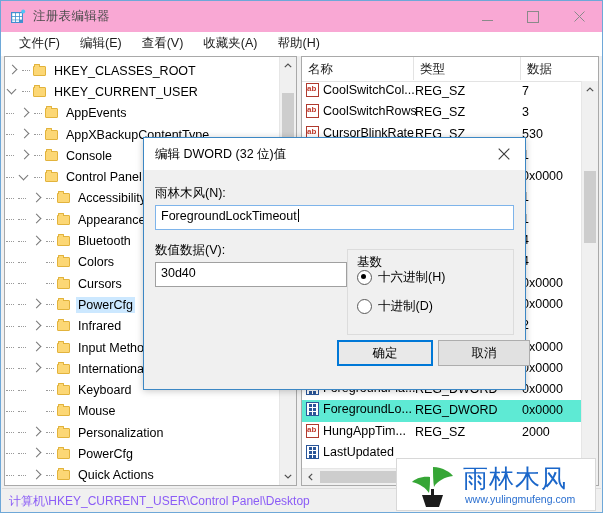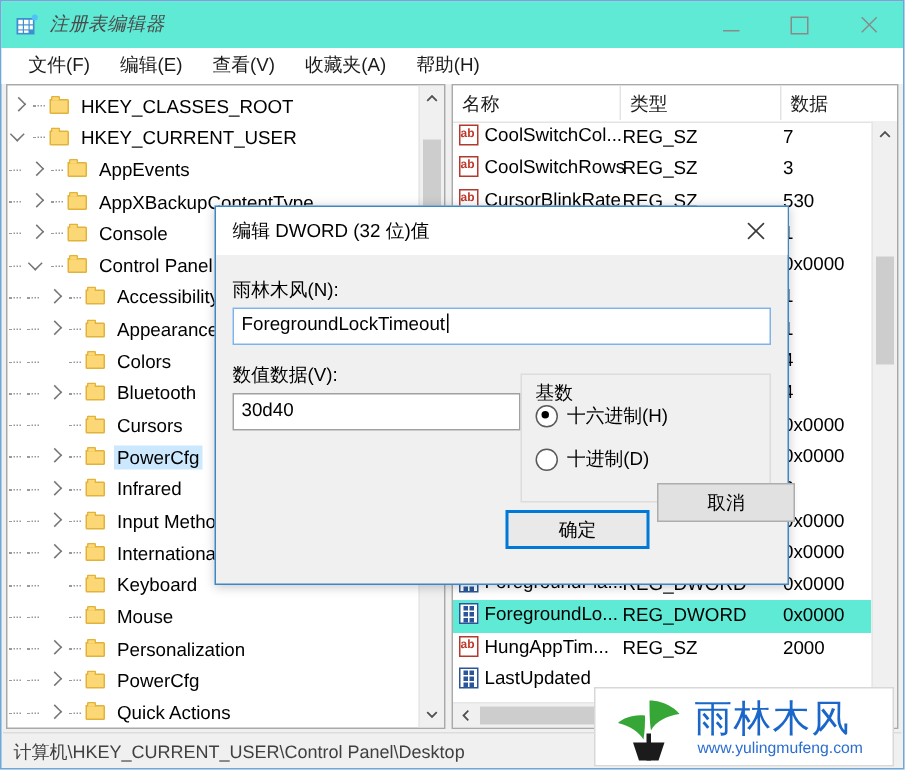--- a/index.html
+++ b/index.html
@@ -4,21 +4,21 @@
 <style>
   html,body{margin:0;padding:0;background:#fff;}
   body{width:603px;height:513px;overflow:hidden;
        font-family:"Liberation Sans","DejaVu Sans",sans-serif;
        -webkit-font-smoothing:antialiased;}
 
   .win{position:absolute;left:0;top:0;width:603px;height:513px;
        box-sizing:border-box;border:1px solid #6ea8d8;background:#f0f0f0;}
 
   
-  .titlebar{position:absolute;left:0;top:0;right:0;height:31px;background:#5eead4;font-style:italic;}
+  .titlebar{position:absolute;left:0;top:0;right:0;height:31px;background:#f9a8d4;}
   .tb-icon{position:absolute;left:9px;top:8px;width:16px;height:16px;}
   .tb-title{position:absolute;left:32px;top:7px;font-size:12.5px;color:#4b4b4b;
             letter-spacing:.3px;}
   .tb-btns{position:absolute;right:0;top:0;height:31px;display:flex;}
   .tb-btn{width:46px;height:31px;display:flex;align-items:center;justify-content:center;
           color:#8a8a8a;font-size:13px;}
   .tb-btn.min span{display:block;width:11px;height:1px;background:#8a8a8a;margin-top:7px;}
   .tb-btn.max span{display:block;width:10px;height:10px;border:1px solid #8a8a8a;}
   .tb-btn.close svg{display:block;}
 
@@ -84,21 +84,21 @@
   .hsb{position:absolute;left:0;right:16px;bottom:0;height:16px;background:#f0f0f0;
        border-top:1px solid #e6e6e6;}
   .hsb .ar{position:absolute;top:0;width:17px;height:16px;display:flex;
            align-items:center;justify-content:center;color:#606060;font-size:9px;}
   .hsb .ar.lf{left:0;} .hsb .ar.rt{right:0;}
   .hsb .thumb{position:absolute;top:2px;height:12px;background:#cdcdcd;}
 
   
   .statusbar{position:absolute;left:1px;right:1px;bottom:1px;height:22px;
              background:#f0f0f0;border-top:1px solid #dcdcdc;}
-  .status-text{position:absolute;left:7px;top:4px;font-size:12px;color:#404040;}
+  .status-text{position:absolute;left:7px;top:4px;font-size:12px;color:#8b5cf6;}
 
   
   .dialog{position:absolute;left:142px;top:136px;width:383px;height:253px;
           background:#f0f0f0;border:1px solid #3c87c4;box-sizing:border-box;
           box-shadow:0 1px 7px rgba(0,0,0,.22);}
   .dlg-tb{position:absolute;left:0;top:0;right:0;height:32px;background:#fff;}
   .dlg-title{position:absolute;left:11px;top:8px;font-size:12.5px;color:#000;}
   .dlg-close{position:absolute;right:0;top:0;width:42px;height:31px;display:flex;
              align-items:center;justify-content:center;color:#3b3b3b;}
   .dlg-body{position:absolute;left:0;top:32px;right:0;bottom:0;}
@@ -261,38 +261,38 @@
             </div>
             <div class="dots"></div>
             <div class="folder">
               <i></i>
             </div>
             <span class="tlabel">Appearance</span>
           </div>
           <div class="trow">
             <div class="dots"></div>
             <div class="dots"></div>
+            <div class="tw">
+              <span class="chev"></span>
+            </div>
+            <div class="dots"></div>
+            <div class="folder">
+              <i></i>
+            </div>
+            <span class="tlabel">Bluetooth</span>
+          </div>
+          <div class="trow">
+            <div class="dots"></div>
+            <div class="dots"></div>
             <div class="tw"></div>
             <div class="dots"></div>
             <div class="folder">
               <i></i>
             </div>
             <span class="tlabel">Colors</span>
-          </div>
-          <div class="trow">
-            <div class="dots"></div>
-            <div class="dots"></div>
-            <div class="tw">
-              <span class="chev"></span>
-            </div>
-            <div class="dots"></div>
-            <div class="folder">
-              <i></i>
-            </div>
-            <span class="tlabel">Bluetooth</span>
           </div>
           <div class="trow">
             <div class="dots"></div>
             <div class="dots"></div>
             <div class="tw"></div>
             <div class="dots"></div>
             <div class="folder">
               <i></i>
             </div>
             <span class="tlabel">Cursors</span>
@@ -638,21 +638,21 @@
       <div class="radio" style="left:213px;top:99px;justify-content:center;">
         <span class="rb on"></span>
         <span>十六进制(H)</span>
       </div>
       <div class="radio" style="left:213px;top:128px;">
         <span class="rb"></span>
         <span>十进制(D)</span>
       </div>
 
       <div class="btn primary" style="left:193px;top:170px;width:96px;">确定</div>
-      <div class="btn" style="left:294px;top:152px;width:92px;">取消</div>
+      <div class="btn" style="left:294px;top:170px;width:92px;">取消</div>
     </div>
   </div>
 
   <div class="wm">
     <div class="wm-leaf">
       <svg width="46" height="45" viewBox="0 0 46 45">
         <path d="M24 4 C34 4 42 10 44 13 C36 14 28 18 25 24 C24 18 24 10 24 4Z" fill="#36a636"></path>
         <path d="M21 14 C13 13 6 16 3 19 C11 21 17 25 20 30 C21 24 21 19 21 14Z" fill="#36a636"></path>
         <path d="M22 26 L25 26 L25 44 L22 44Z" fill="#1b1b1b"></path>
         <path d="M13 32 L34 32 L30 44 L17 44Z" fill="#1b1b1b"></path>

